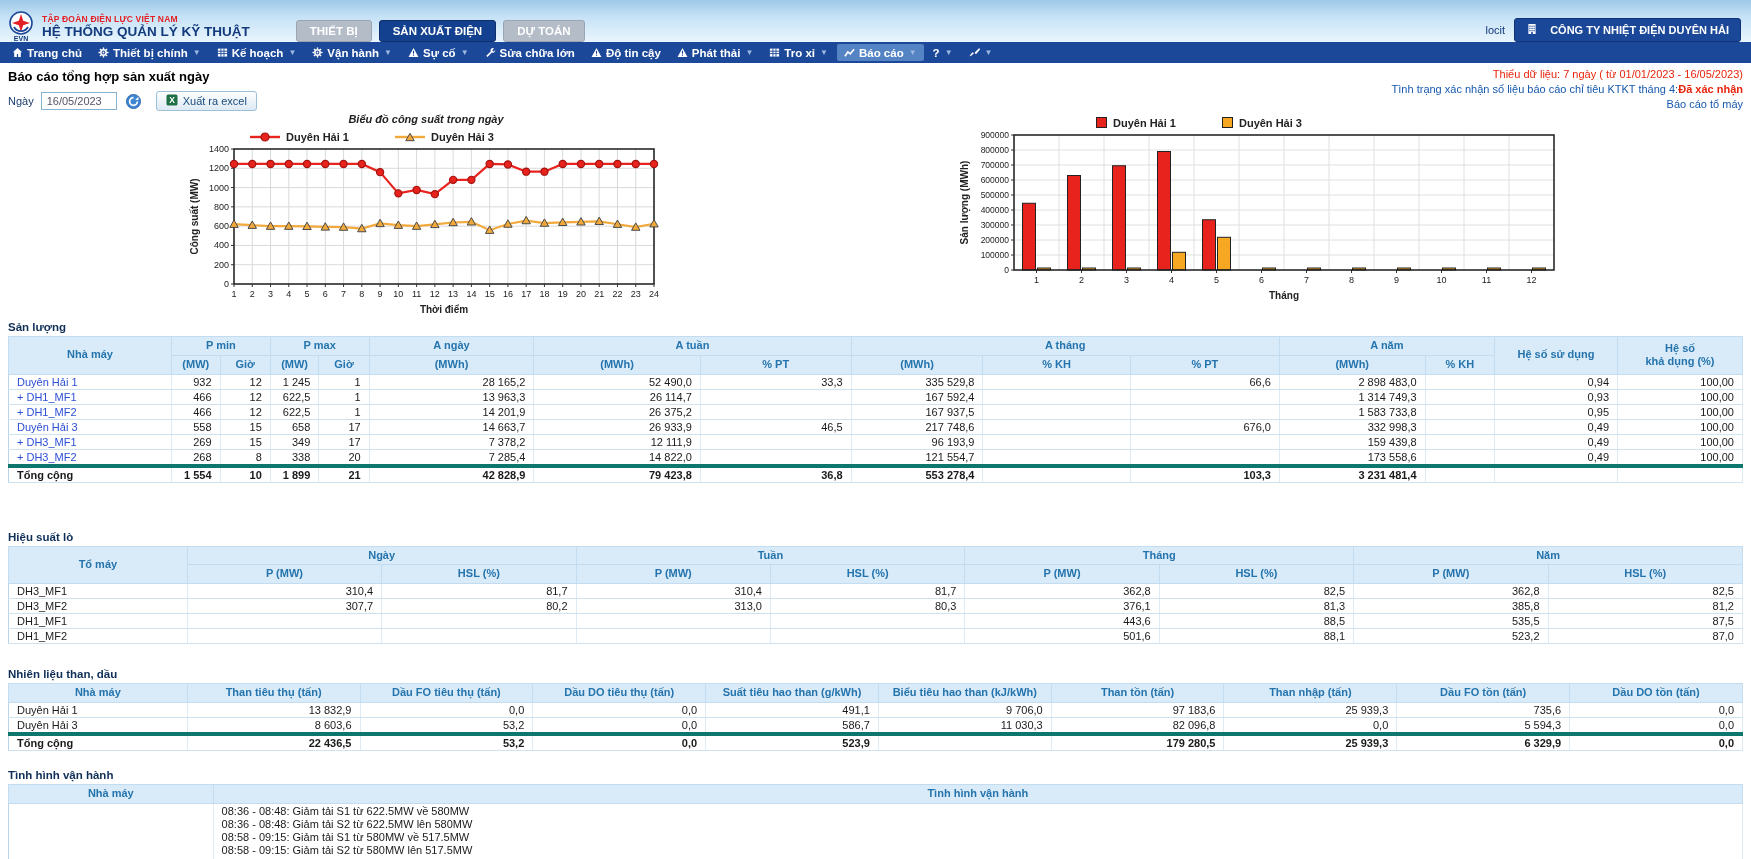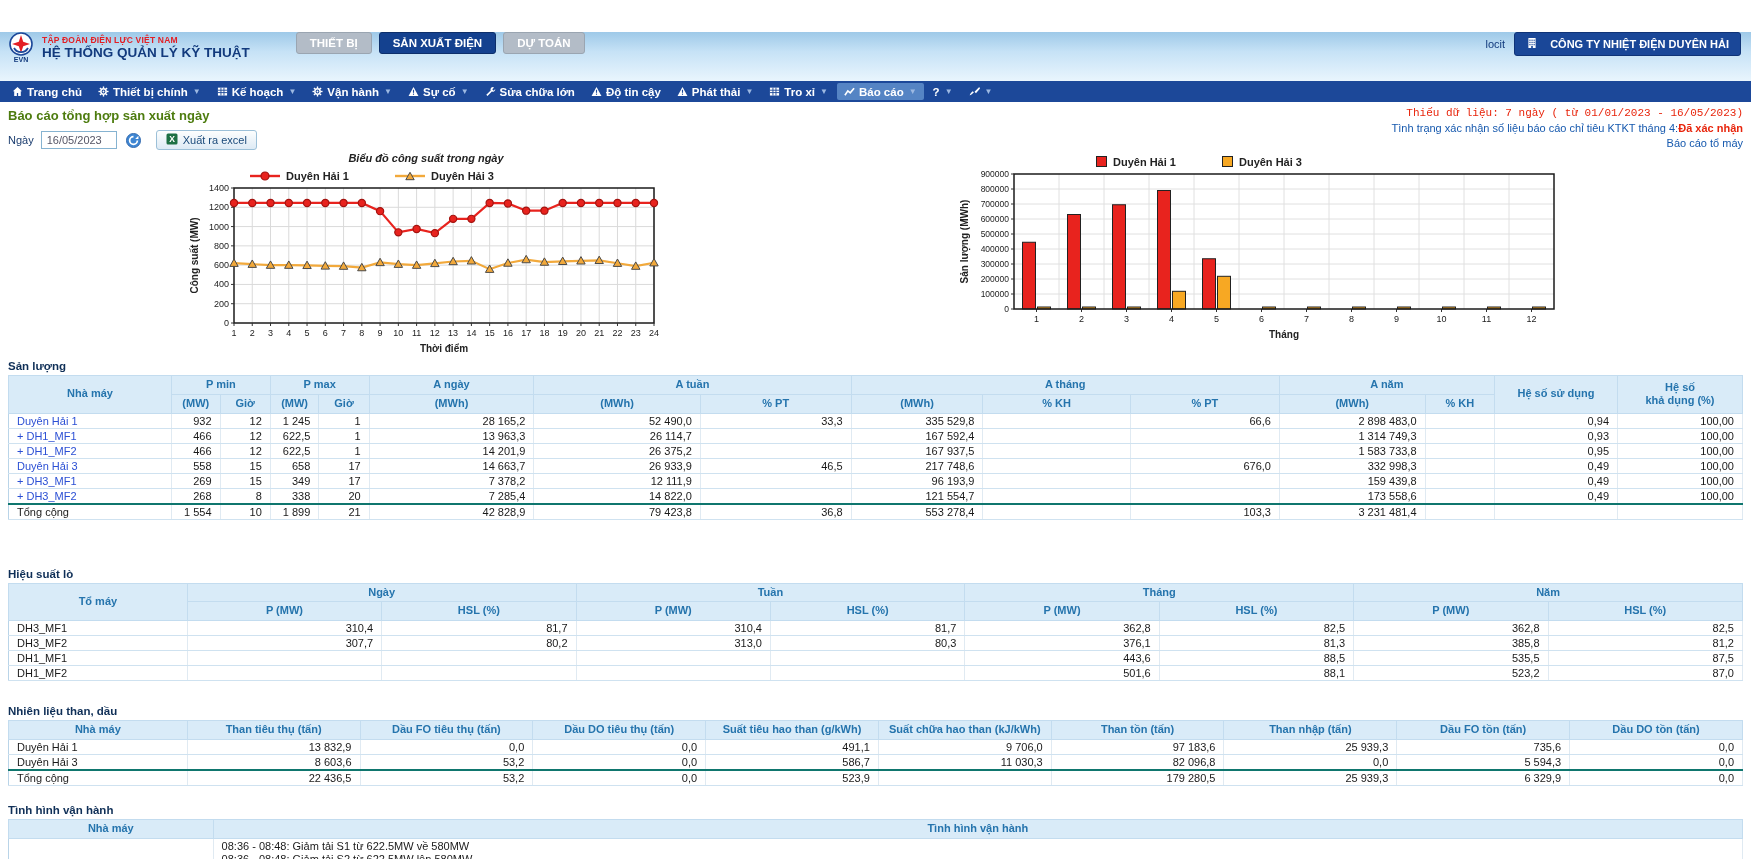--- a/index.html
+++ b/index.html
@@ -1,21 +1,21 @@
 <!DOCTYPE html>
 <html><head>
 <meta charset="utf-8">
 <style>
   * { box-sizing: border-box; margin: 0; padding: 0; }
   html,body { width:1751px; height:859px; overflow:hidden; background:#fff;
     font-family:"Liberation Sans", sans-serif; }
 
   
-  .top-header { height:49px; display:flex; align-items:flex-start; position:relative;
-    background:linear-gradient(180deg,#9ec9e8 0%,#c6e2f6 40%,#e9f5fd 100%);margin-top:32px; }
+  .top-header { height:42px; display:flex; align-items:flex-end; position:relative;
+    background:linear-gradient(180deg,#9ec9e8 0%,#c6e2f6 40%,#e9f5fd 100%); }
   .logo-wrap { display:flex; align-items:center; gap:6px; padding-left:6px; }
   .evn-badge { width:30px; text-align:center; line-height:0; }
   .evn-txt { font-size:7px; font-weight:bold; color:#123a7d; line-height:7px; }
   .logo-text .l1 { color:#e31e24; font-size:8.5px; font-weight:bold; letter-spacing:.2px; }
   .logo-text .l2 { color:#123a7d; font-size:13.5px; font-weight:bold; }
   .app-tabs { display:flex; gap:7px; margin-left:22px;padding-left:24px; }
   .app-tab { padding:4px 13px; border-radius:3px; font-weight:bold; font-size:11.5px;
     color:#fff; background:#b3bcc7; border:1px solid #9aa5b1; cursor:pointer; white-space:nowrap; }
   .app-tab.active { background:#14418f; border-color:#0d2f6b; }
   .header-right { margin-left:auto; display:flex; align-items:center; gap:9px; padding-right:10px; }
@@ -28,23 +28,23 @@
   .navbar { height:21px; background:#1c4899; display:flex; align-items:center;
     padding-left:5px; gap:2px; }
   .nav-item { color:#fff; font-size:11.5px; font-weight:600; display:flex; align-items:center;
     gap:4px; padding:2px 7px; border-radius:2px; cursor:pointer; white-space:nowrap; height:17px; }
   .nav-item.active { background:#5584c4; }
   .nav-item .caret { color:#9db9e2; font-size:8px; margin-left:1px; }
   .nav-ic { line-height:0; display:inline-block; }
 
   
   .content { padding:6px 8px 0; position:relative; }
-  .page-title { color:#4d7c0f; font-weight:bold; font-size:13px; }
+  .page-title { color:#000000; font-weight:bold; font-size:13px; }
   .notices { position:absolute; top:4px; right:8px; text-align:right; font-size:11px; line-height:15px; }
-  .notice-red { color:#e8250c;font-family:Liberation Mono, monospace; }
+  .notice-red { color:#e8250c; }
   .notice-blue { color:#1659ae; }
   .notice-status-value { color:#e8250c; font-weight:bold; }
   .unit-report { color:#1659ae; font-weight:normal; cursor:pointer; }
 
   .controls { margin-top:7px; display:flex; align-items:center; gap:7px; font-size:11px; height:20px; }
   .date-label { color:#1a3c6e; }
   input.date { width:76px; height:18px; border:1px solid #86b3d1; font-size:11px;
     padding:1px 5px; color:#556; font-family:"Liberation Sans",sans-serif; }
   .refresh-btn { line-height:0; cursor:pointer; margin-left:2px; }
   .excel-btn { display:flex; align-items:center; gap:5px; font-size:11px; color:#1a4a7a;
@@ -73,21 +73,21 @@
   table.data { width:100%; border-collapse:collapse; table-layout:fixed; font-size:11px;
     border:1px solid #b9d4e8; }
   table.data th { background:#d9ebf8; color:#2574ad; font-weight:bold; font-size:11px;
     border:1px solid #c3dcef; padding:2px 3px; text-align:center; vertical-align:middle;
     white-space:pre-line; line-height:1.25; }
   table.data td { border-right:1px solid #e0eaf2; border-bottom:1px solid #cfe2f0;
     padding:1px 8px; color:#1a1a1a; overflow:hidden; white-space:nowrap; }
   td.num  { text-align:right; }
   td.name { text-align:left; padding-left:6px; }
   td.name.link { color:#2b4fd4; cursor:pointer; }
-  tr.total td { font-weight:normal; border-top:2px solid #0f766e; }
+  tr.total td { font-weight:bold; border-top:4px solid #0f766e; }
   td.ops { text-align:left; padding:2px 4px; line-height:13.3px; font-size:11px; color:#333;
     white-space:normal; vertical-align:top; }
 </style>
 </head>
 <body>
 
 <div class="top-header">
   <div class="logo-wrap">
     <div class="evn-badge">
       <span id="evn-logo-svg"><svg width="24" height="24" viewBox="0 0 24 24">
@@ -802,21 +802,21 @@
           <col style="width: 9.96%;">
           <col style="width: 9.96%;">
         </colgroup>
         <thead>
           <tr>
             <th>Nhà máy</th>
             <th>Than tiêu thụ (tấn)</th>
             <th>Dầu FO tiêu thụ (tấn)</th>
             <th>Dầu DO tiêu thụ (tấn)</th>
             <th>Suất tiêu hao than (g/kWh)</th>
-            <th>Suất chữa hao than (kJ/kWh)</th>
+            <th>Biểu tiêu hao than (kJ/kWh)</th>
             <th>Than tồn (tấn)</th>
             <th>Than nhập (tấn)</th>
             <th>Dầu FO tồn (tấn)</th>
             <th>Dầu DO tồn (tấn)</th>
           </tr>
         </thead>
         <tbody>
           <tr>
             <td class="name">Duyên Hải 1</td>
             <td class="num">13 832,9</td>

